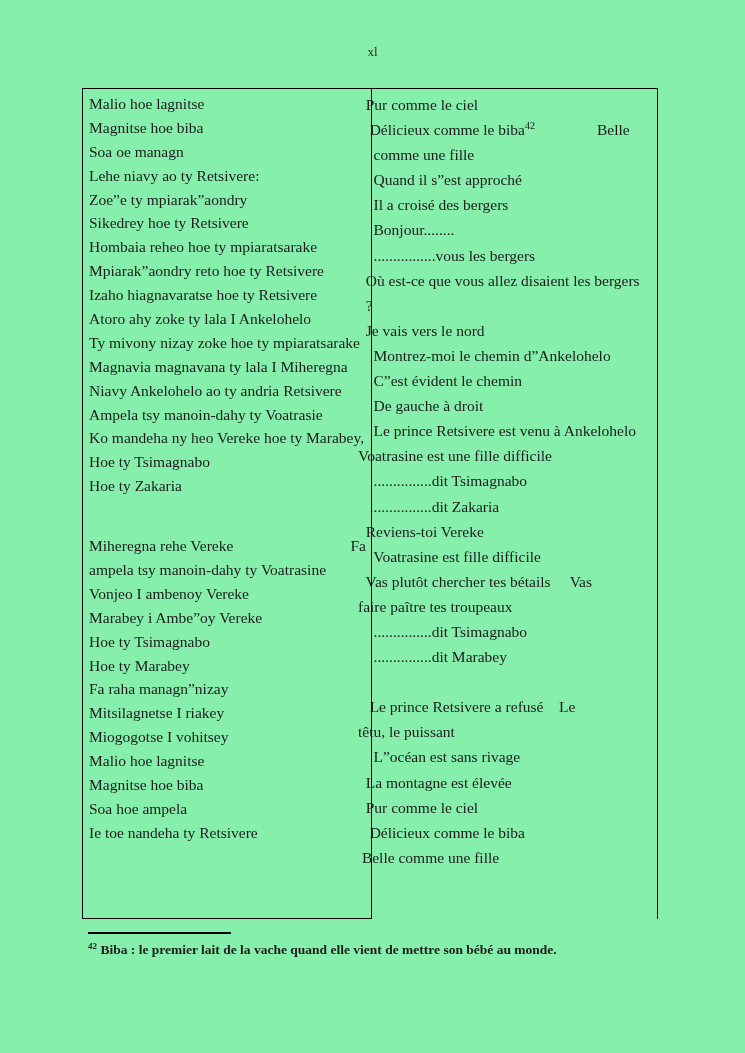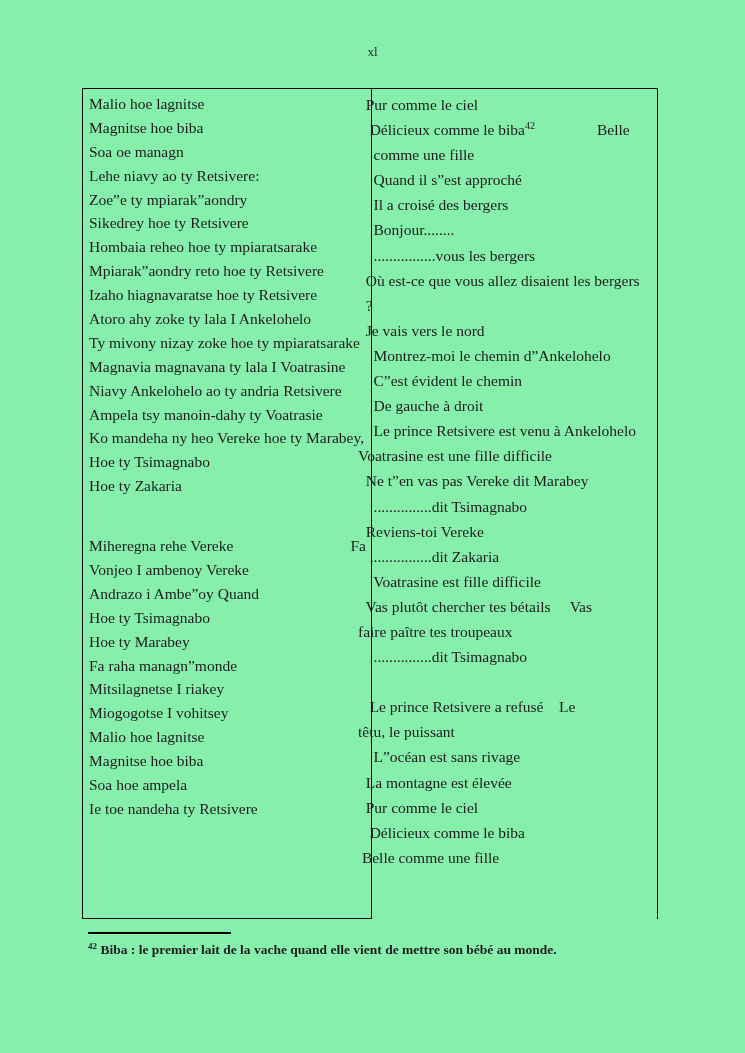--- a/index.html
+++ b/index.html
@@ -121,32 +121,33 @@
         <div class="line">Magnitse hoe biba</div>
         <div class="line">Soa oe managn</div>
         <div class="line">Lehe niavy ao ty Retsivere:</div>
         <div class="line">Zoe”e ty mpiarak”aondry</div>
         <div class="line">Sikedrey hoe ty Retsivere</div>
         <div class="line">Hombaia reheo hoe ty mpiaratsarake</div>
         <div class="line">Mpiarak”aondry reto hoe ty Retsivere</div>
         <div class="line">Izaho hiagnavaratse hoe ty Retsivere</div>
         <div class="line">Atoro ahy zoke ty lala I Ankelohelo</div>
         <div class="line">Ty mivony nizay zoke hoe ty mpiaratsarake</div>
-        <div class="line">Magnavia magnavana ty lala I Voatrasine</div>
+        <div class="line">Magnavia magnavana ty lala I Miheregna</div>
         <div class="line">Niavy Ankelohelo ao ty andria Retsivere</div>
         <div class="line">Ampela tsy manoin-dahy ty Voatrasie</div>
         <div class="line">Ko mandeha ny heo Vereke hoe ty Marabey,</div>
         <div class="line">Hoe ty Tsimagnabo</div>
         <div class="line">Hoe ty Zakaria</div>
         <div class="line flex-line"><span>Miheregna rehe Vereke</span><span>Fa</span></div>
+        <div class="line">ampela tsy manoin-dahy ty Voatrasine</div>
         <div class="line">Vonjeo I ambenoy Vereke</div>
-        <div class="line">Andrazo i Ambe”oy Quand</div>
+        <div class="line">Marabey i Ambe”oy Vereke</div>
         <div class="line">Hoe ty Tsimagnabo</div>
         <div class="line">Hoe ty Marabey</div>
-        <div class="line">Fa raha managn”monde</div>
+        <div class="line">Fa raha managn”nizay</div>
         <div class="line">Mitsilagnetse I riakey</div>
         <div class="line">Miogogotse I vohitsey</div>
         <div class="line">Malio hoe lagnitse</div>
         <div class="line">Magnitse hoe biba</div>
         <div class="line">Soa hoe ampela</div>
         <div class="line">Ie toe nandeha ty Retsivere</div>
       </div>
     <div class="cell-right">
         <div class="line">  Pur comme le ciel</div>
         <div class="line"><span>   Délicieux comme le biba</span><sup>42</sup><span>                Belle</span></div>
@@ -156,28 +157,28 @@
         <div class="line">    Bonjour........</div>
         <div class="line">    ................vous les bergers</div>
         <div class="line">  Où est-ce que vous allez disaient les bergers</div>
         <div class="line">  ?</div>
         <div class="line">  Je vais vers le nord</div>
         <div class="line">    Montrez-moi le chemin d”Ankelohelo</div>
         <div class="line">    C”est évident le chemin</div>
         <div class="line">    De gauche à droit</div>
         <div class="line">    Le prince Retsivere est venu à Ankelohelo</div>
         <div class="line">Voatrasine est une fille difficile</div>
-        <div class="line">  Ne t”en vas pas Vereke dit Marabey</div>
         <div class="line">    ...............dit Tsimagnabo</div>
+        <div class="line">   ................dit Zakaria</div>
         <div class="line">  Reviens-toi Vereke</div>
-        <div class="line">   ................dit Zakaria</div>
         <div class="line">    Voatrasine est fille difficile</div>
         <div class="line">  Vas plutôt chercher tes bétails     Vas</div>
         <div class="line">faire paître tes troupeaux</div>
         <div class="line">    ...............dit Tsimagnabo</div>
+        <div class="line">    ...............dit Marabey</div>
         <div class="line"></div>
         <div class="line">   Le prince Retsivere a refusé    Le</div>
         <div class="line">têtu, le puissant</div>
         <div class="line">    L”océan est sans rivage</div>
         <div class="line">  La montagne est élevée</div>
         <div class="line">  Pur comme le ciel</div>
         <div class="line">   Délicieux comme le biba</div>
         <div class="line"> Belle comme une fille</div>
       </div>
     <div class="right-border"></div>

